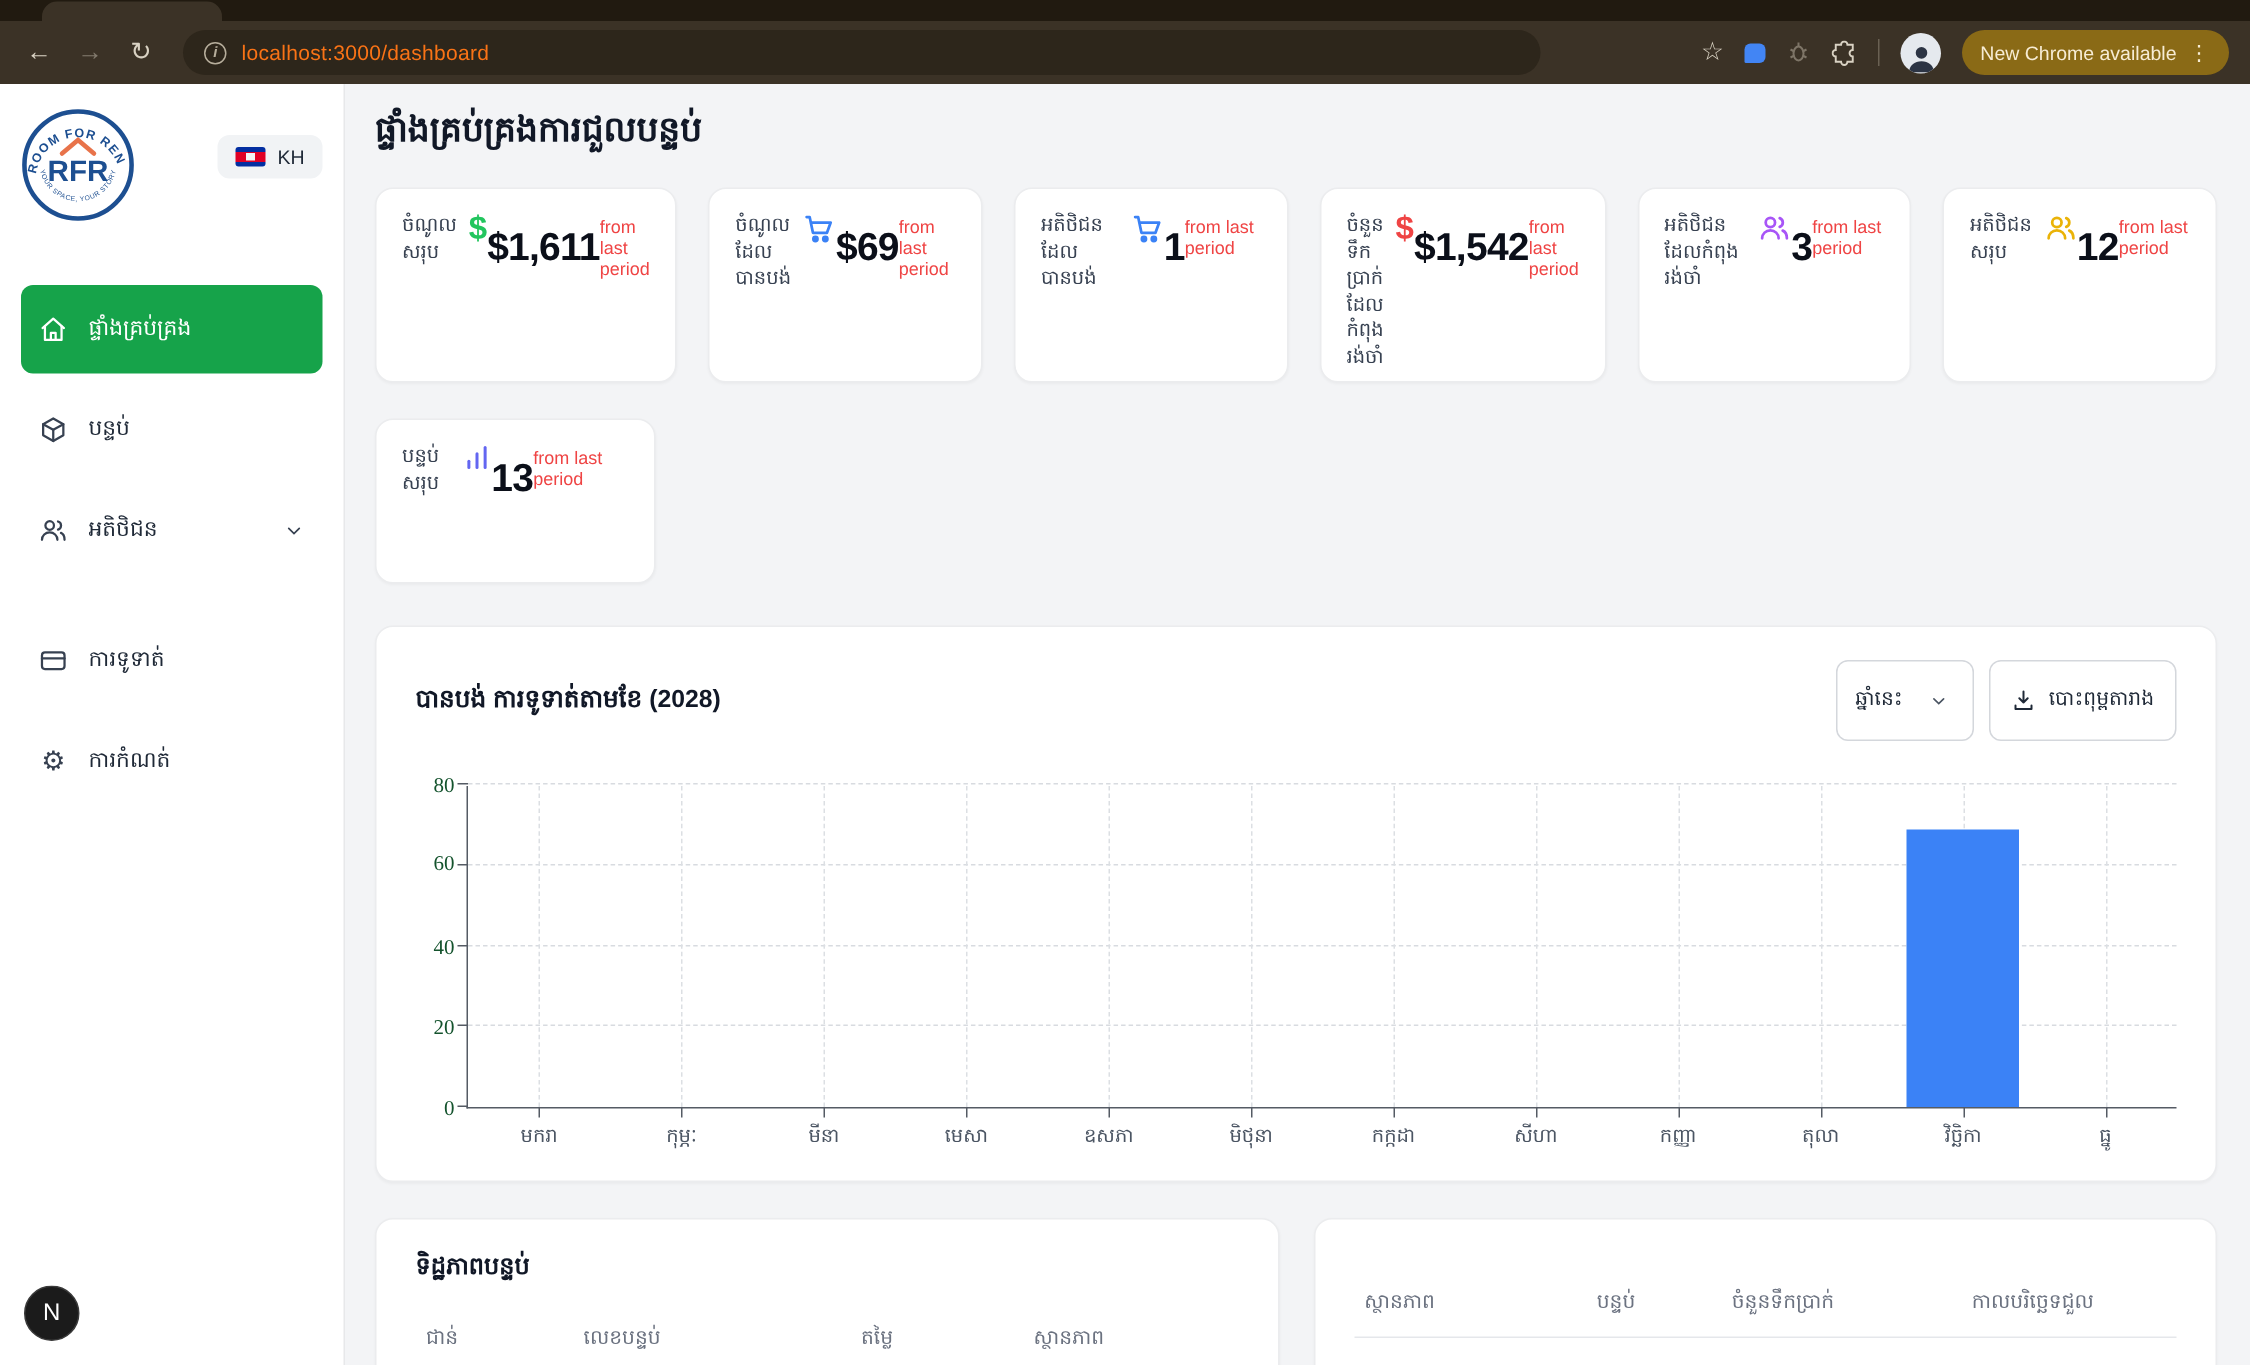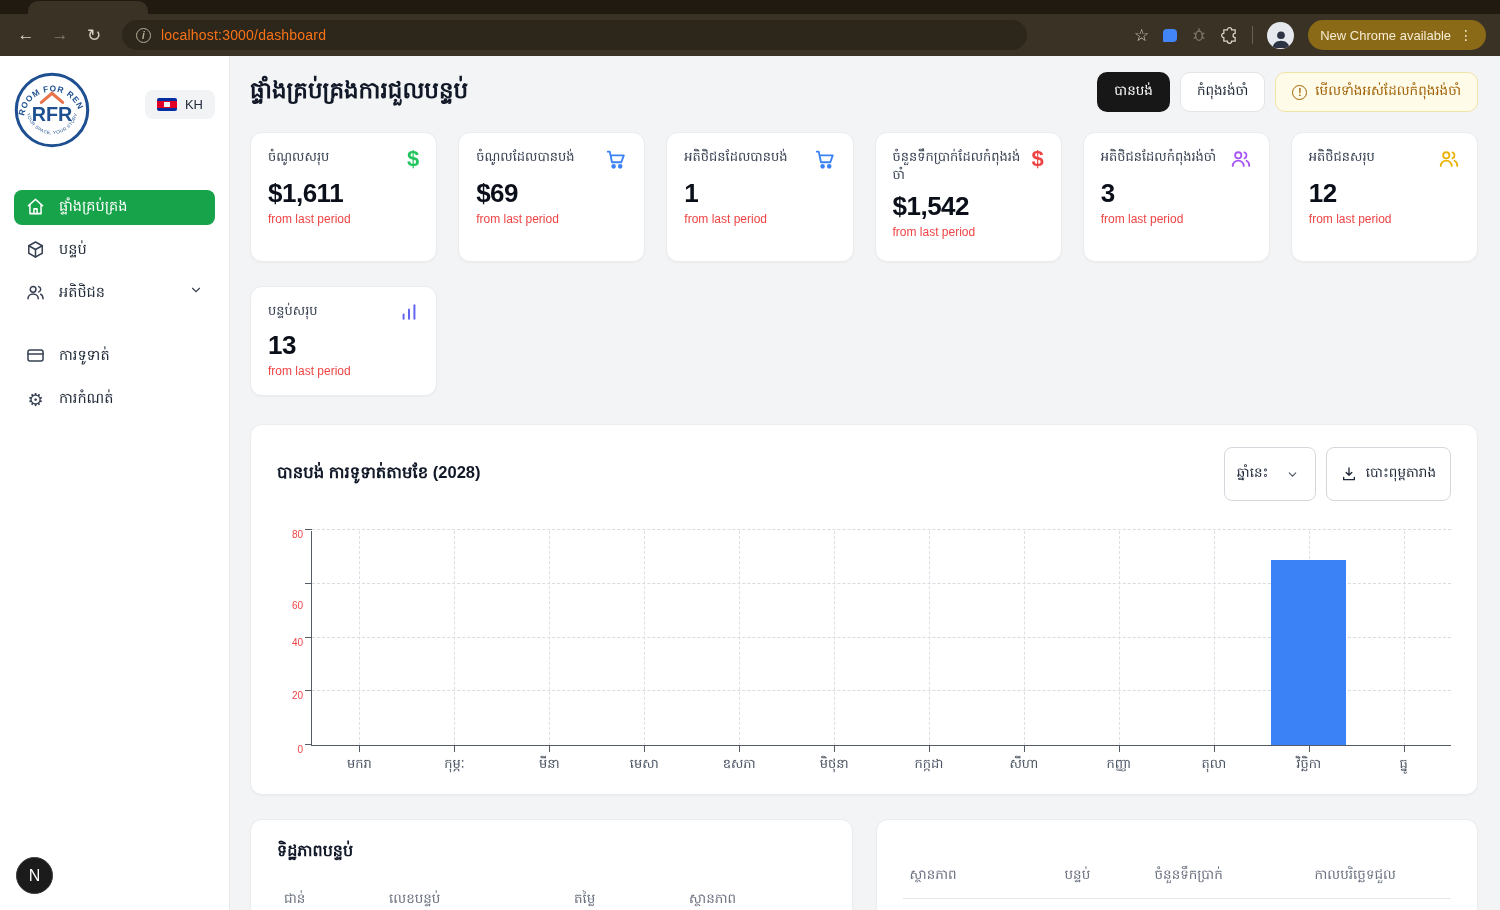--- a/index.html
+++ b/index.html
@@ -37,21 +37,21 @@
   .sidebar { width:230px; background:#ffffff; border-right:1px solid #e7e8ea;
     padding:16px 14px 0 14px; flex:none; }
   .side-top { display:flex; justify-content:space-between; align-items:flex-start; }
   .lang-box { background:#f1f3f5; border-radius:8px; padding:7px 12px; display:flex;
     align-items:center; gap:8px; font-size:13px; color:#1f2937; cursor:pointer; margin-top:18px; }
   .flag { width:20px; height:13px; border-radius:2px;
     background:linear-gradient(#032ea1 0 25%, #e00025 25% 75%, #032ea1 75% 100%);
     position:relative; }
   .flag::after { content:''; position:absolute; left:7px; top:4px; width:6px; height:5px; background:#f3f4f6; }
   .nav { margin-top:42px; display:flex; flex-direction:column; gap:8px; }
-  .nav-item { display:flex; align-items:flex-start; gap:14px; padding:7px 12px; border-radius:8px;
+  .nav-item { display:flex; align-items:center; gap:14px; padding:19px 12px; border-radius:8px;
     font-size:14.5px; color:#1f2937; cursor:pointer; }
   .nav-item svg, .nav-item .gear { flex:none; }
   .nav-item.active { background:#16a34a; color:#ffffff; }
   .nav-item.active svg { stroke:#ffffff; }
   .nav-item svg { stroke:#374151; }
   .nav-label { flex:1; }
   .chev { margin-left:auto; }
   .nav-gap { margin-top:20px;font-family:Liberation Mono, monospace; }
   .gear { font-size:18px; color:#374151; width:19px; text-align:center; }
 
@@ -66,42 +66,42 @@
   .btn-dark { background:#171717; color:#ffffff; }
   .btn-white { background:#ffffff; color:#1f2937; border-color:#e4e4e7; }
   .btn-warn { background:#fefce8; color:#a16207; border-color:#f0e3a8; }
   .excl { width:15px; height:15px; border:1.5px solid currentColor; border-radius:50%;
     display:flex; align-items:center; justify-content:center; font-size:10px; font-weight:700; }
 
   
   .cards { display:grid; grid-template-columns:repeat(6,1fr); gap:21px; margin-top:20px; }
   .card { background:#ffffff; border:1px solid #ebecee; border-radius:12px;
     box-shadow:0 1px 2px rgba(0,0,0,.04); }
-  .stat { padding:15px 17px; height:130px; display:flex; flex-direction:column; }
+  .stat { padding:15px 17px; height:130px; display:flex; flex-direction:row; }
   .stat.small { height:110px; width:187px; }
   .stat-top { display:flex; justify-content:space-between; gap:8px; }
   .stat-label { font-size:13px; color:#374151; line-height:1.35; }
   .stat-icon { flex:none; display:flex; align-items:flex-start; }
   .dollar { font-size:22px; font-weight:700; line-height:1; }
   .stat-value { font-size:26px; font-weight:700; color:#0b0f19; margin-top:8px; letter-spacing:-.5px; }
   .stat-caption { font-size:12px; color:#ef4444; margin-top:3px; }
   .row2 { margin-top:24px; }
 
   
   .chart-card { margin-top:28px; padding:22px 26px 20px 26px; }
   .chart-head { display:flex; justify-content:space-between; align-items:center; }
   .chart-title { font-size:16.5px; font-weight:700; color:#111827; }
   .chart-ctrls { display:flex; gap:10px; }
   .select { border:1px solid #d4d7dc; border-radius:8px; background:#fff; padding:16px 12px;
     font-size:13.5px; color:#1f2937; display:flex; align-items:center; gap:18px; cursor:pointer; min-width:92px; }
   .print-btn { border:1px solid #d4d7dc; border-radius:8px; background:#fff; padding:8px 14px;
     font-size:13.5px; color:#1f2937; display:flex; align-items:center; gap:9px; cursor:pointer; }
   .chart-body { display:flex; margin-top:30px; }
   .ylabels { width:34px; position:relative; height:215px; flex:none; }
-  .ylabel { position:absolute; right:8px; font-size:10px; color:#ef4444; }
+  .ylabel { position:absolute; right:8px; font-size:14px; color:#14532d;font-family:Liberation Serif, serif; }
   .plot { flex:1; position:relative; height:215px;
     border-left:1px solid #555b64; border-bottom:1px solid #555b64; }
   .hgrid { position:absolute; left:0; right:0; border-top:1px dashed #d8dbe0; }
   .ytick { position:absolute; left:-7px; width:7px; border-top:1px solid #555b64; }
   .slots { position:absolute; inset:0; display:flex; }
   .slot { flex:1; position:relative; display:flex; align-items:flex-end; justify-content:center; }
   .slot::before { content:''; position:absolute; top:0; bottom:0; left:50%; border-left:1px dashed #dcdfe3; }
   .slot::after { content:''; position:absolute; bottom:-7px; left:50%; height:7px; border-left:1px solid #555b64; }
   .bar { width:79%; position:relative; z-index:2; }
   .xlabels { display:flex; margin-left:35px; margin-top:9px; }
@@ -222,28 +222,20 @@
       <div class="nav-item">
         <span class="gear">⚙</span>
         <span class="nav-label">ការកំណត់</span>
       </div>
     </nav>
   </aside>
 
   <main class="main">
     <div class="page-head">
       <h1 class="page-title">ផ្ទាំងគ្រប់គ្រងការជួលបន្ទប់</h1>
-      <div class="head-btns">
-        <button class="btn btn-dark">បានបង់</button>
-        <button class="btn btn-white">កំពុងរង់ចាំ</button>
-        <button class="btn btn-warn">
-          <span class="excl">!</span>
-          <span>មើលទាំងអស់ដែលកំពុងរង់ចាំ</span>
-        </button>
-      </div>
     </div>
 
     <div class="cards">
       <div class="card stat">
         <div class="stat-top">
           <span class="stat-label">ចំណូលសរុប</span>
           <span class="stat-icon dollar" style="color: rgb(34, 197, 94);">$</span>
         </div>
         <div class="stat-value">$1,611</div>
         <div class="stat-caption">from last period</div>
@@ -348,21 +340,21 @@
               </svg>
             <span>បោះពុម្ពតារាង</span>
           </button>
         </div>
       </div>
       <div class="chart-body">
         <div class="ylabels" id="ylabels">
             <div class="ylabel" style="bottom: -9px;">0</div>
             <div class="ylabel" style="bottom: 44.75px;">20</div>
             <div class="ylabel" style="bottom: 98.5px;">40</div>
-            <div class="ylabel" style="bottom: 135px; text-align: right;">60</div>
+            <div class="ylabel" style="bottom: 154px; text-align: right;">60</div>
             <div class="ylabel" style="bottom: 206px;">80</div>
           </div>
         <div class="plot" id="plot">
             <div class="ytick" style="bottom: 0px;"></div>
             <div class="hgrid" style="bottom: 53.75px;"></div>
             <div class="ytick" style="bottom: 53.75px;"></div>
             <div class="hgrid" style="bottom: 107.5px;"></div>
             <div class="ytick" style="bottom: 107.5px;"></div>
             <div class="hgrid" style="bottom: 161.25px;"></div>
             <div class="ytick" style="bottom: 161.25px;"></div>

